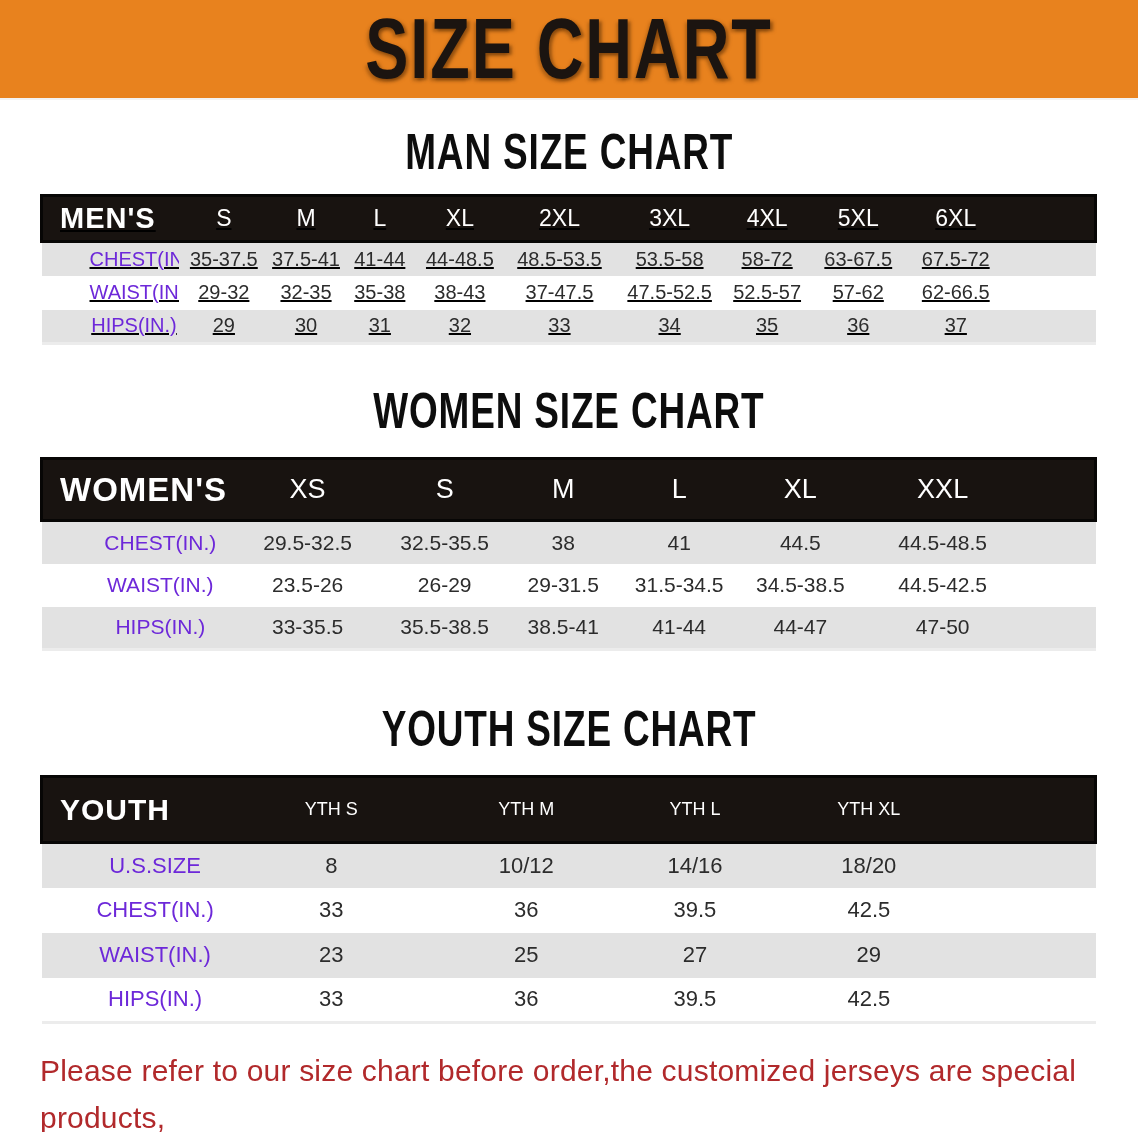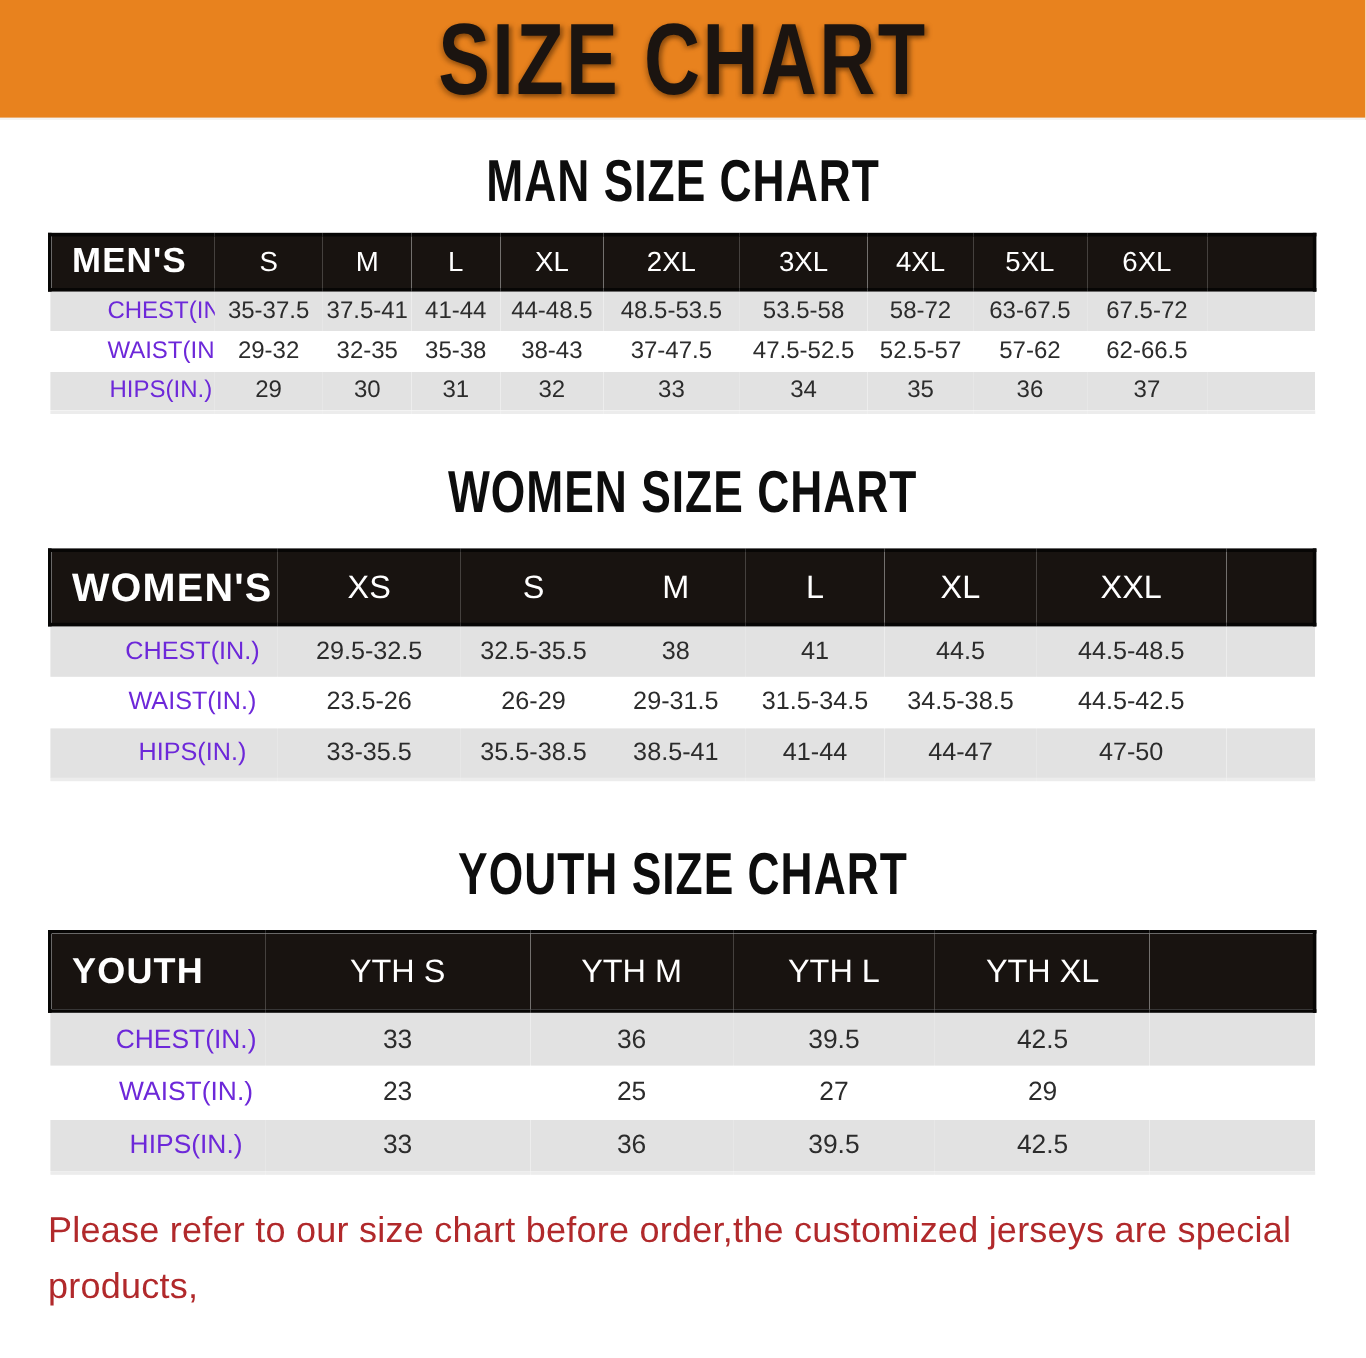--- a/index.html
+++ b/index.html
@@ -31,37 +31,37 @@
   }
   .heading-man   { margin-top:30px; }
   .heading-woman { margin-top:44px; }
   .heading-youth { margin-top:56px; }
 
   
   table.size-table {
     width:1057px; margin-left:40px; border-collapse:collapse;
     table-layout:fixed; border-bottom:3px solid #ececec;
   }
-  .tbl-men   { margin-top:20px; }
+  .tbl-men   { margin-top:20px;text-decoration:underline; }
   .tbl-women { margin-top:24px; }
   .tbl-youth { margin-top:24px; }
 
   table.size-table thead tr {
     background:#181310; border:3px solid #070605;
   }
   table.size-table thead th {
     color:#ffffff; font-weight:400; text-align:center; padding:0;
     overflow:hidden; white-space:nowrap;
   }
   table.size-table thead th.group-label {
     text-align:left; padding-left:17px; font-weight:700; letter-spacing:1px;
   }
   .tbl-men   thead th { height:46px; font-size:23px; }
   .tbl-women thead th { height:62px; font-size:27px; }
-  .tbl-youth thead th { height:66px; font-size:27px; }
+  .tbl-youth thead th { height:66px; font-size:18px; }
   .tbl-men   thead th.group-label { font-size:29px; }
   .tbl-women thead th.group-label { font-size:33px; }
   .tbl-youth thead th.group-label { font-size:30px; }
 
   table.size-table tbody tr:nth-child(odd)  { background:#E2E2E2; }
   table.size-table tbody tr:nth-child(even) { background:#ffffff; }
   table.size-table tbody td {
     text-align:center; color:#2c2c2c; padding:0; white-space:nowrap; overflow:hidden;
   }
   table.size-table tbody td.row-label { color:#6d28d9;padding-left:48px; }
@@ -252,20 +252,28 @@
         <th class="group-label">YOUTH</th>
         <th>YTH S</th>
         <th>YTH M</th>
         <th>YTH L</th>
         <th>YTH XL</th>
         <th></th>
       </tr>
     </thead>
   <tbody>
       <tr>
+        <td class="row-label">U.S.SIZE</td>
+        <td>8</td>
+        <td>10/12</td>
+        <td>14/16</td>
+        <td>18/20</td>
+        <td></td>
+      </tr>
+      <tr>
         <td class="row-label">CHEST(IN.)</td>
         <td>33</td>
         <td>36</td>
         <td>39.5</td>
         <td>42.5</td>
         <td></td>
       </tr>
       <tr>
         <td class="row-label">WAIST(IN.)</td>
         <td>23</td>

